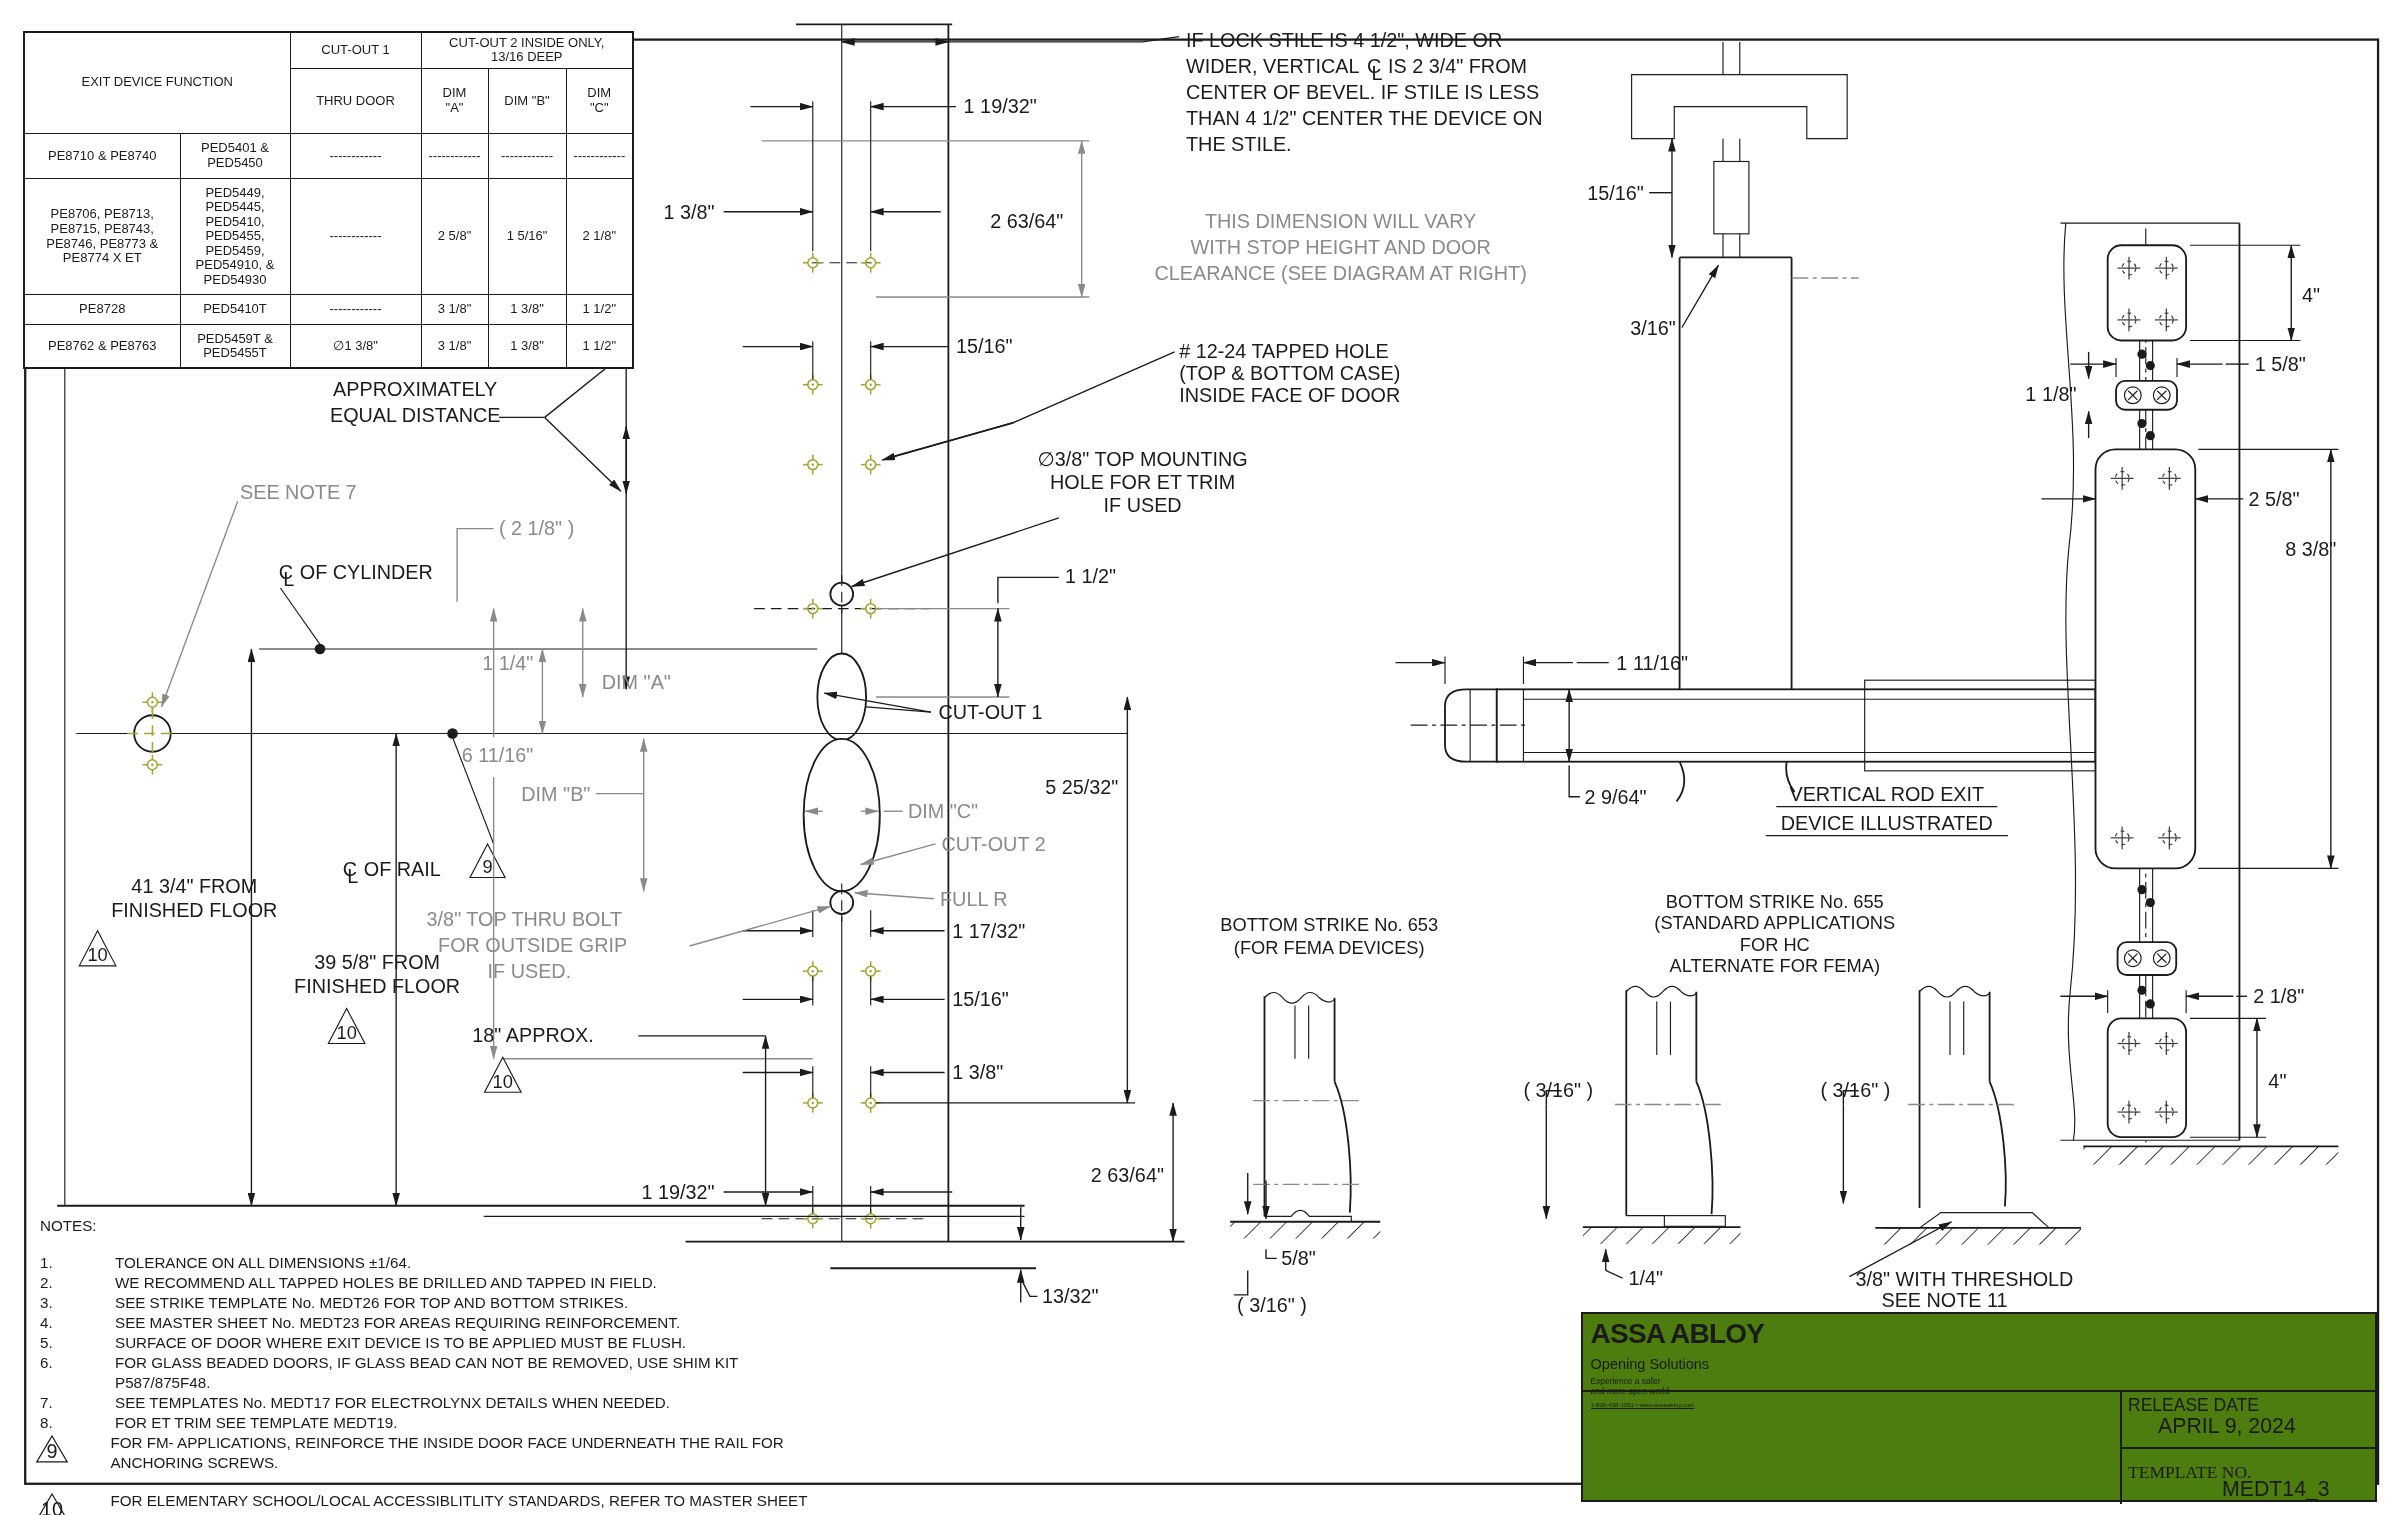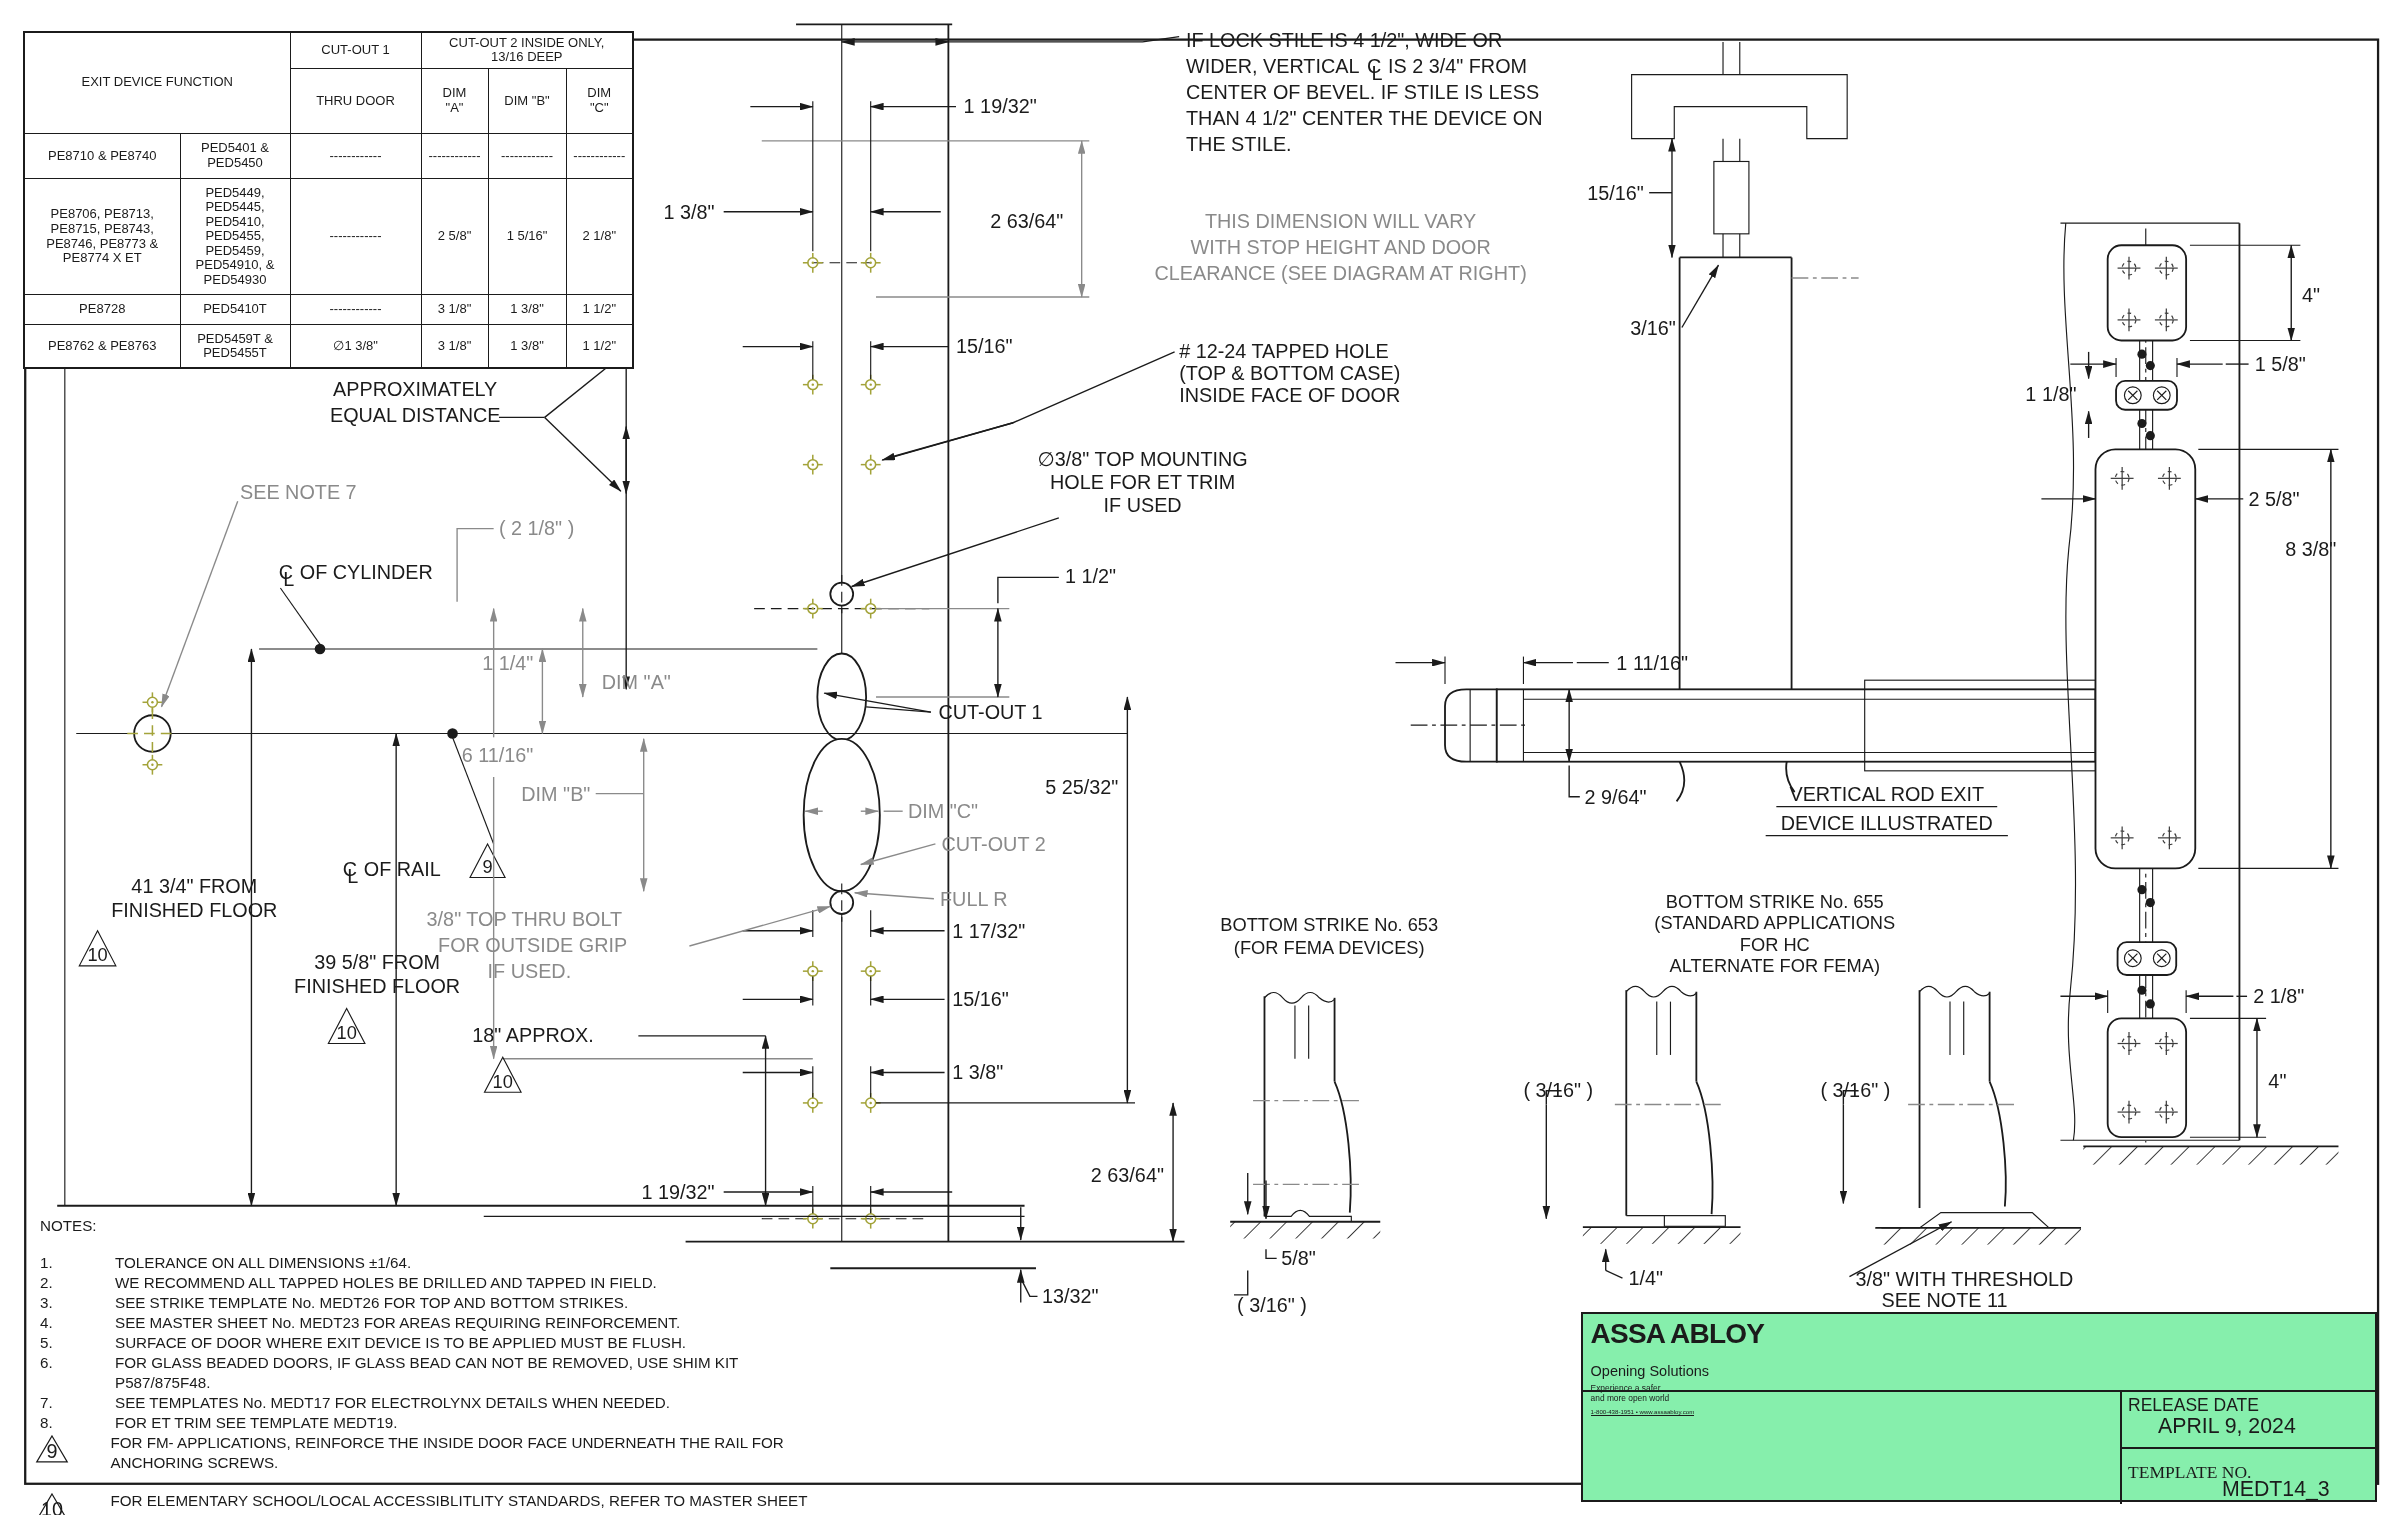--- a/index.html
+++ b/index.html
@@ -26,23 +26,23 @@
   .hdr{font-size:14.5px;}
   .notes{width:785px;font-size:15.2px;line-height:20px;}
   .note-row{display:flex;align-items:flex-start;}
   .note-num{width:35px;flex:0 0 35px;}
   .note-ind{width:40px;flex:0 0 40px;}
   .note-title{margin-bottom:17px;}
   .gap10{margin-top:18.3px;}
   .tri-num{position:relative;display:inline-block;width:34px;height:30.5px;flex:0 0 35px;margin-left:-4.6px;}
   .tri-num svg{position:absolute;left:0;top:0;}
   
-  .tb{box-sizing:border-box;border:2.3px solid #1b1b1b;background:#86efac;}
+  .tb{box-sizing:border-box;border:2.3px solid #1b1b1b;background:#4d7c0f;}
   .tb .brand{font-size:28px;font-weight:800;letter-spacing:-0.8px;line-height:1;}
-  .tb .brand2{font-size:14.5px;margin-top:15px;}
+  .tb .brand2{font-size:14.5px;margin-top:8px;}
   .tb .tag{font-size:8.4px;line-height:10px;margin-top:4px;}
   .tb .contact{font-size:6.1px;border-bottom:0.8px solid #1b1b1b;display:inline-block;}
   .tb .doc{font-size:20px;line-height:26px;}
   .tb .lbl{font-size:17.5px;}
   .tb .val{font-size:21.3px;}
 </style>
 </head>
 <body>
 
 <div id="sheet">

